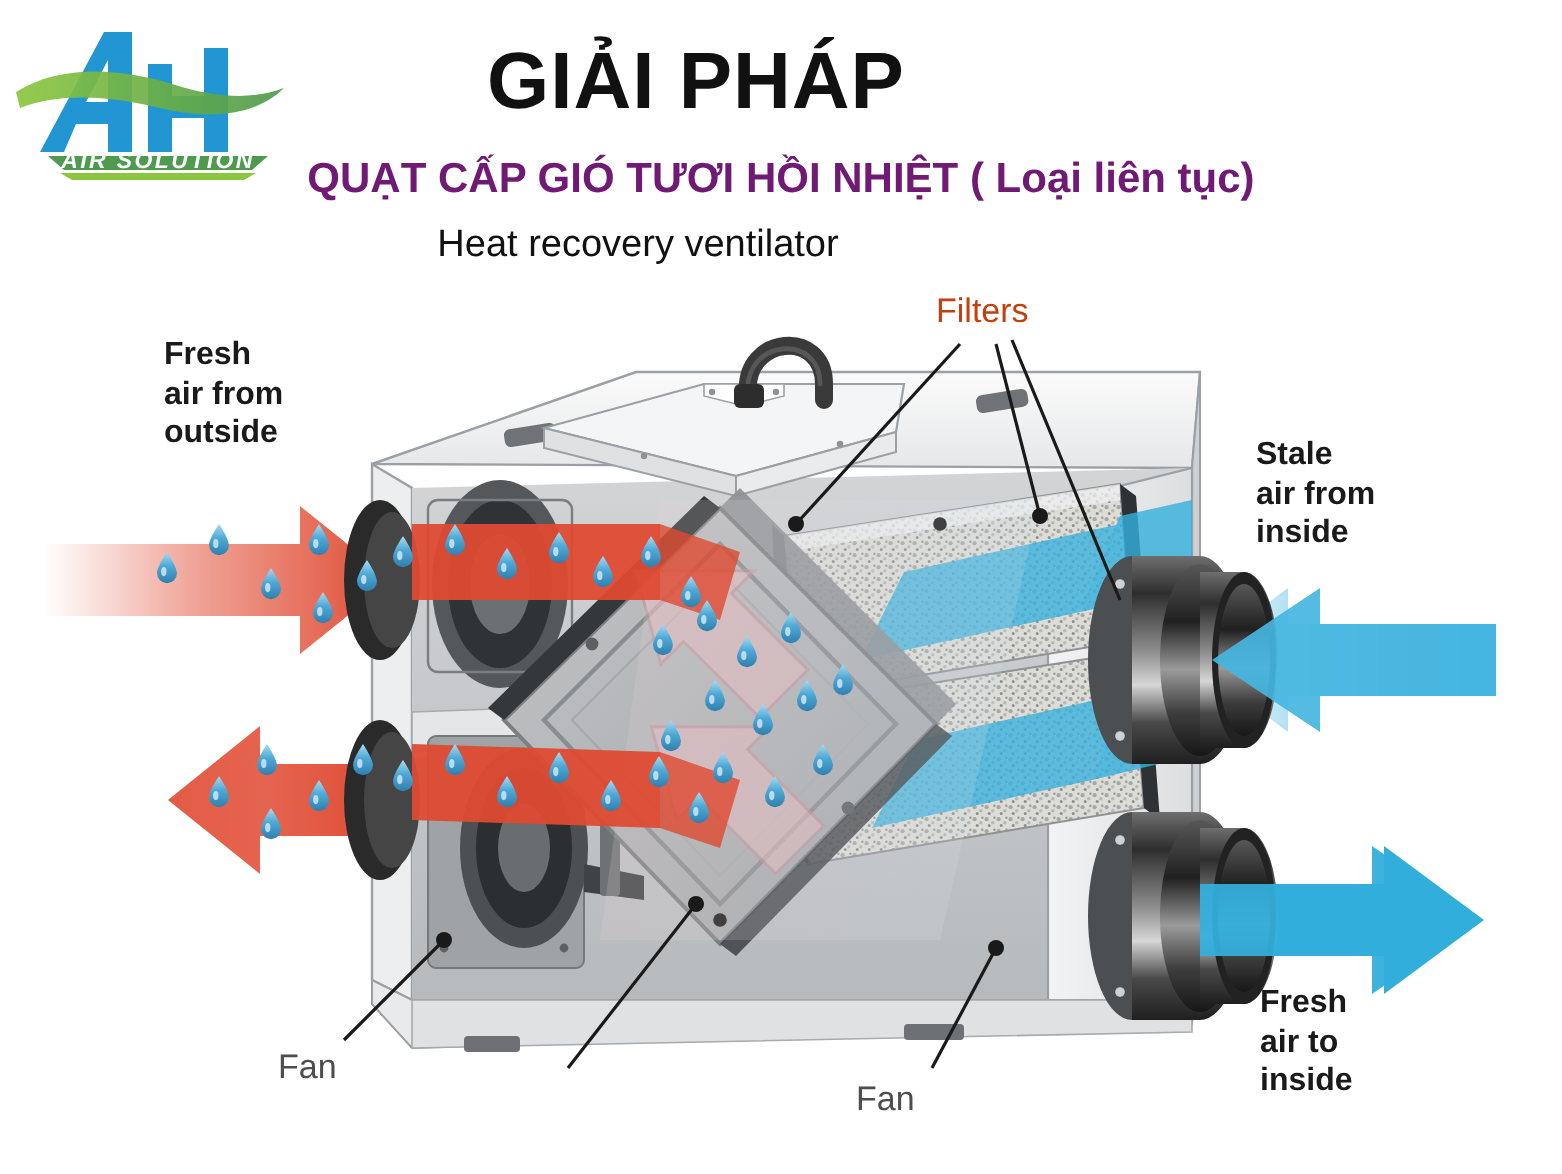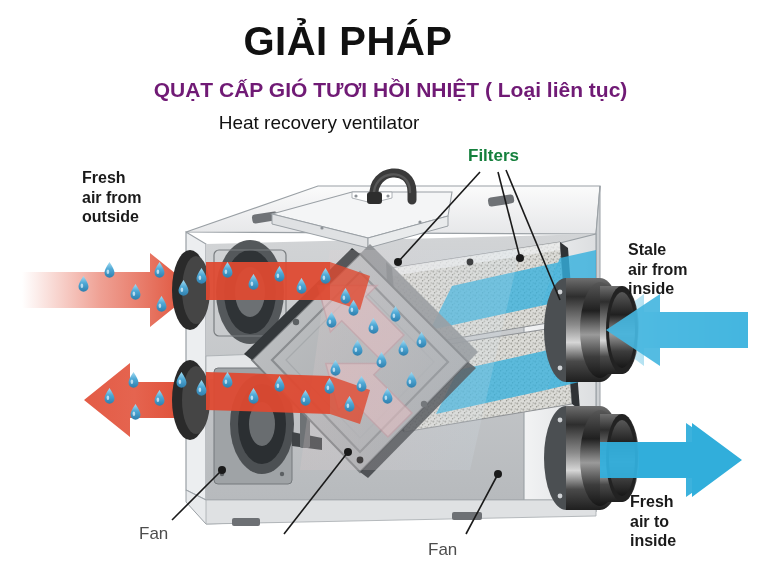--- a/index.html
+++ b/index.html
@@ -30,36 +30,57 @@
     position:absolute;left:0;top:112px;width:638px;
     text-align:center;font-size:19px;color:#111;font-weight:400;
   }
 
   
   .lbl{position:absolute;font-weight:bold;color:#1a1a1a;line-height:1.22;}
   .lbl.sz{font-size:16px;}
   .lbl-gray{position:absolute;color:#4d4d4d;font-size:17px;font-weight:400;}
 
   #lbl-fresh-out{left:82px;top:168px;}
-  #lbl-stale-in{left:628px;top:218px;margin-top:22px;}
+  #lbl-stale-in{left:628px;top:218px;}
   #lbl-exhaust{left:82px;top:432px;}
   #lbl-fresh-in{left:630px;top:492px;}
-  #lbl-filters{left:468px;top:146px;font-size:17px;font-weight:700;color:#15803d;}
+  #lbl-filters{left:468px;top:146px;font-size:17px;font-weight:400;color:#c2410c;}
   #lbl-fan-left{left:139px;top:524px;}
   #lbl-heat-exch{left:196px;top:540px;}
   #lbl-fan-right{left:428px;top:540px;}
 
   
   #diagram{position:absolute;left:0;top:0;width:781px;height:587px;}
 </style>
 </head>
 <body>
 
 <div id="stage">
 
+  <div class="logo">
+    <svg width="140" height="84" viewBox="0 0 140 84">
+      <defs>
+        <linearGradient id="gGreen" x1="0" y1="0" x2="1" y2="0">
+          <stop offset="0" stop-color="#8cc63f"></stop>
+            <stop offset="1" stop-color="#4e9a4e"></stop>
+        </linearGradient>
+      </defs>
+
+      <path d="M12 70 L44 10 L58 10 L58 70 L46 70 L46 56 L30 56 L24 70 Z
+               M35 45 L46 45 L46 24 Z" fill="#2196d3"></path>
+
+      <path d="M66 70 L66 26 L78 26 L78 42 L94 42 L94 18 L106 18 L106 70 L94 70 L94 53 L78 53 L78 70 Z" fill="#2196d3"></path>
+
+      <path d="M0 40 C22 26 52 28 78 36 C100 43 118 44 134 38 C120 52 96 54 72 48 C48 42 22 40 2 48 Z" fill="url(#gGreen)" opacity=".92"></path>
+
+      <path d="M16 72 L126 72 L118 79 L24 79 Z" fill="#4e9a4e"></path>
+      <path d="M22 80.5 L120 80.5 L114 84 L28 84 Z" fill="#8cc63f"></path>
+      <text x="71" y="78" text-anchor="middle" font-family="'Liberation Sans',sans-serif" font-size="11.5" font-weight="bold" font-style="italic" fill="#ffffff" letter-spacing="1.2">AIR SOLUTION</text>
+    </svg>
+  </div>
 
   <div class="title-main">GIẢI PHÁP</div>
   <div class="title-sub">QUẠT CẤP GIÓ TƯƠI HỒI NHIỆT ( Loại liên tục)</div>
   <div class="title-sub2">Heat recovery ventilator</div>
 
   <svg id="diagram" viewBox="0 0 781 587">
     <defs>
 
       <linearGradient id="warmR" x1="0" y1="0" x2="1" y2="0">
         <stop offset="0" stop-color="#e2533c" stop-opacity="0"></stop>

